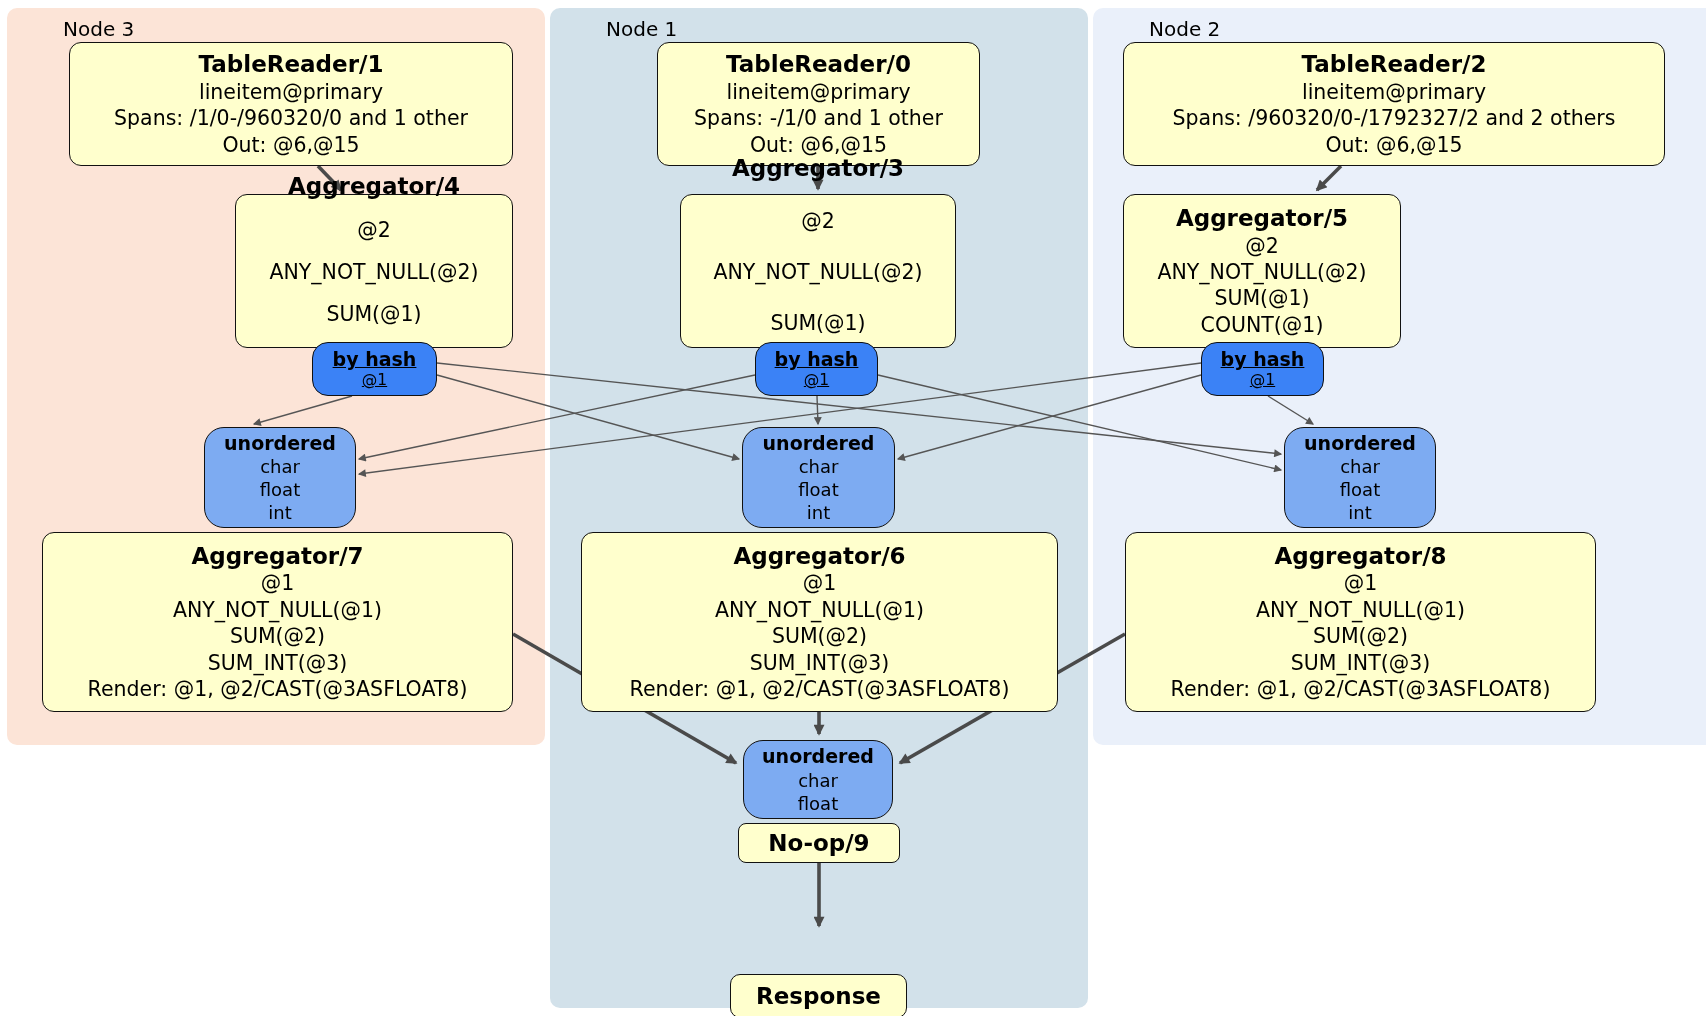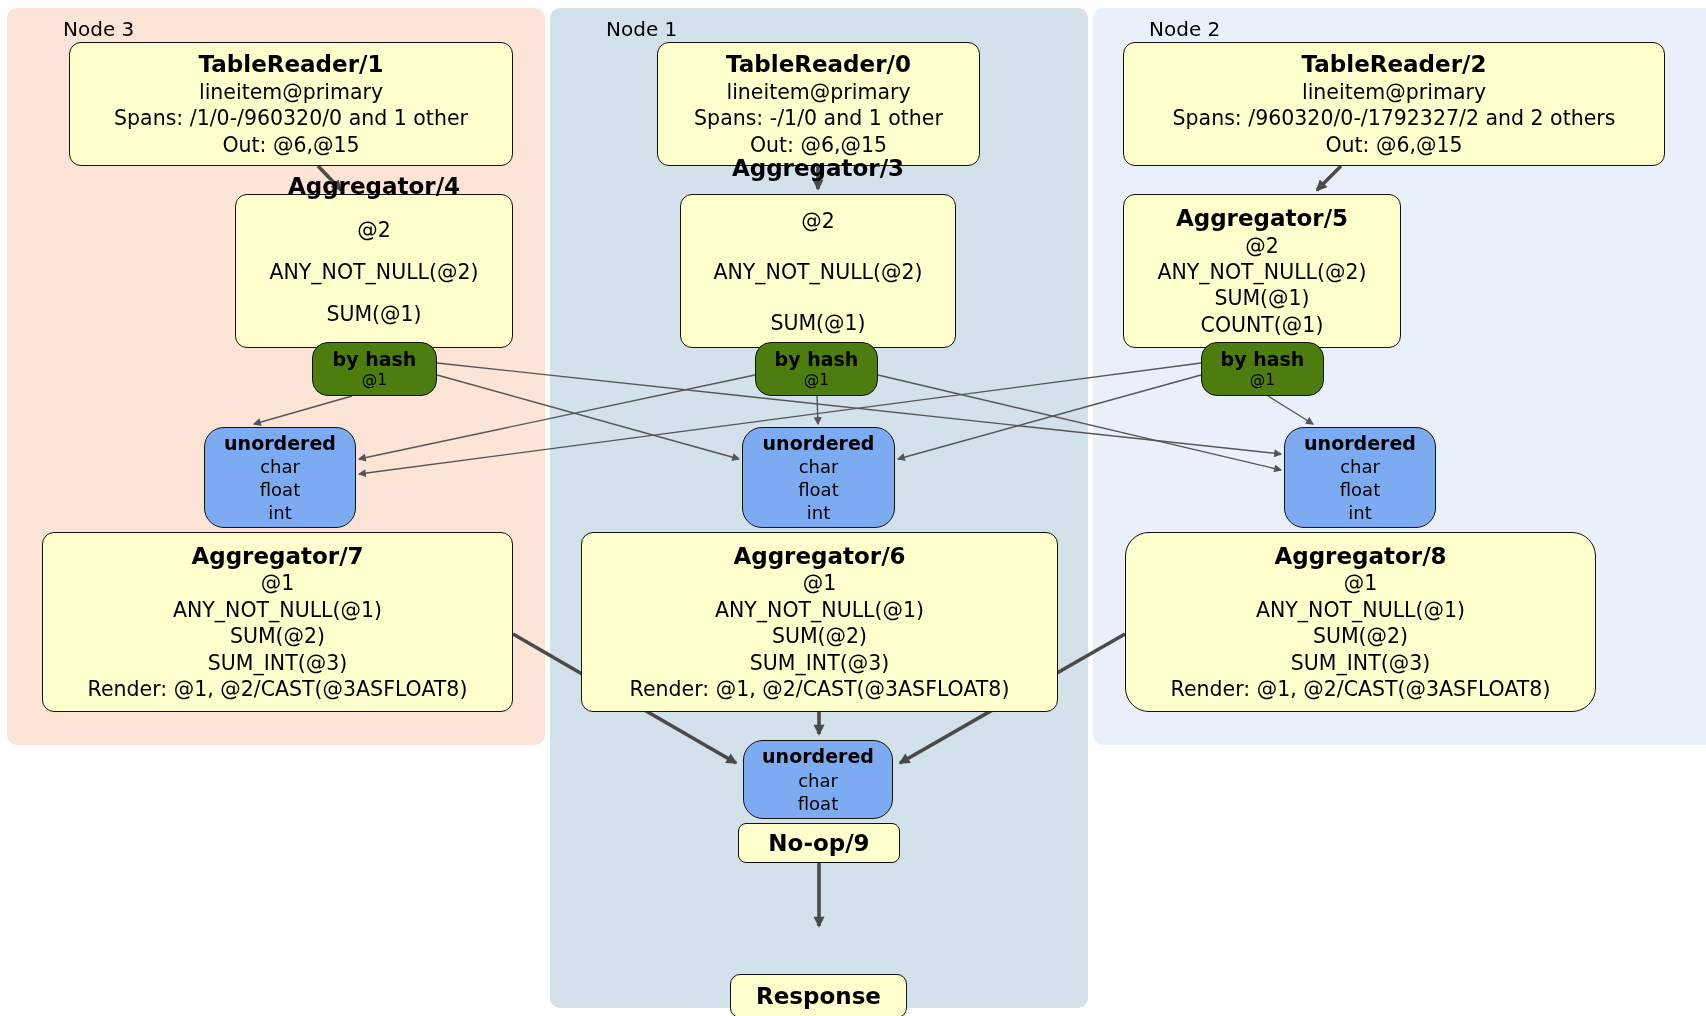--- a/index.html
+++ b/index.html
@@ -6,21 +6,21 @@
   body{font-family:"DejaVu Sans","Liberation Sans",sans-serif;}
   #canvas{position:relative;width:1706px;height:1016px;background:#ffffff;overflow:hidden;}
   .region{position:absolute;border-radius:10px;z-index:1;}
   .region-label{position:absolute;top:9px;left:24px;font-size:20px;color:#000;white-space:nowrap;margin-left:32px;}
   #edges{position:absolute;left:0;top:0;z-index:2;pointer-events:none;}
   .box{position:absolute;box-sizing:border-box;display:flex;flex-direction:column;justify-content:center;
        text-align:center;border:1.8px solid #111;background:#ffffcd;
        border-radius:12px;z-index:3;color:#000;}
   .box .title{font-weight:bold;font-size:23px;line-height:1.25;white-space:nowrap;}
   .box .line{font-size:20.5px;line-height:1.29;white-space:nowrap;}
-  .router{background:#4d7c0f;border-radius:16px;z-index:4;}
+  .router{background:#3b82f6;border-radius:16px;z-index:4;text-decoration:underline;}
   .router .title{font-size:19px;font-weight:bold;line-height:1.2;}
   .router .line{font-size:15.5px;line-height:1.2;}
   .sync{background:#7dabf2;border-radius:20px;z-index:4;}
   .sync .title{font-size:19px;font-weight:bold;line-height:1.3;}
   .sync .line{font-size:18px;line-height:1.28;}
   .noop{border-radius:8px;}
   .resp{border-radius:10px;margin-top:42px;}
 </style>
 </head>
 <body>
@@ -162,21 +162,21 @@
     <div class="line">@1</div>
   </div>
 
   <div class="box sync" style="left:1284px;top:427px;width:152px;height:101px;">
     <div class="title">unordered</div>
     <div class="line">char</div>
     <div class="line">float</div>
     <div class="line">int</div>
   </div>
 
-  <div class="box" style="left:1125px;top:532px;width:471px;height:180px;border-radius:24px;">
+  <div class="box" style="left:1125px;top:532px;width:471px;height:180px;">
     <div class="title">Aggregator/8</div>
     <div class="line">@1</div>
     <div class="line">ANY_NOT_NULL(@1)</div>
     <div class="line">SUM(@2)</div>
     <div class="line">SUM_INT(@3)</div>
     <div class="line">Render: @1, @2/CAST(@3ASFLOAT8)</div>
   </div>
 
   <div class="box sync" style="left:743px;top:740px;width:150px;height:79px;">
     <div class="title">unordered</div>

